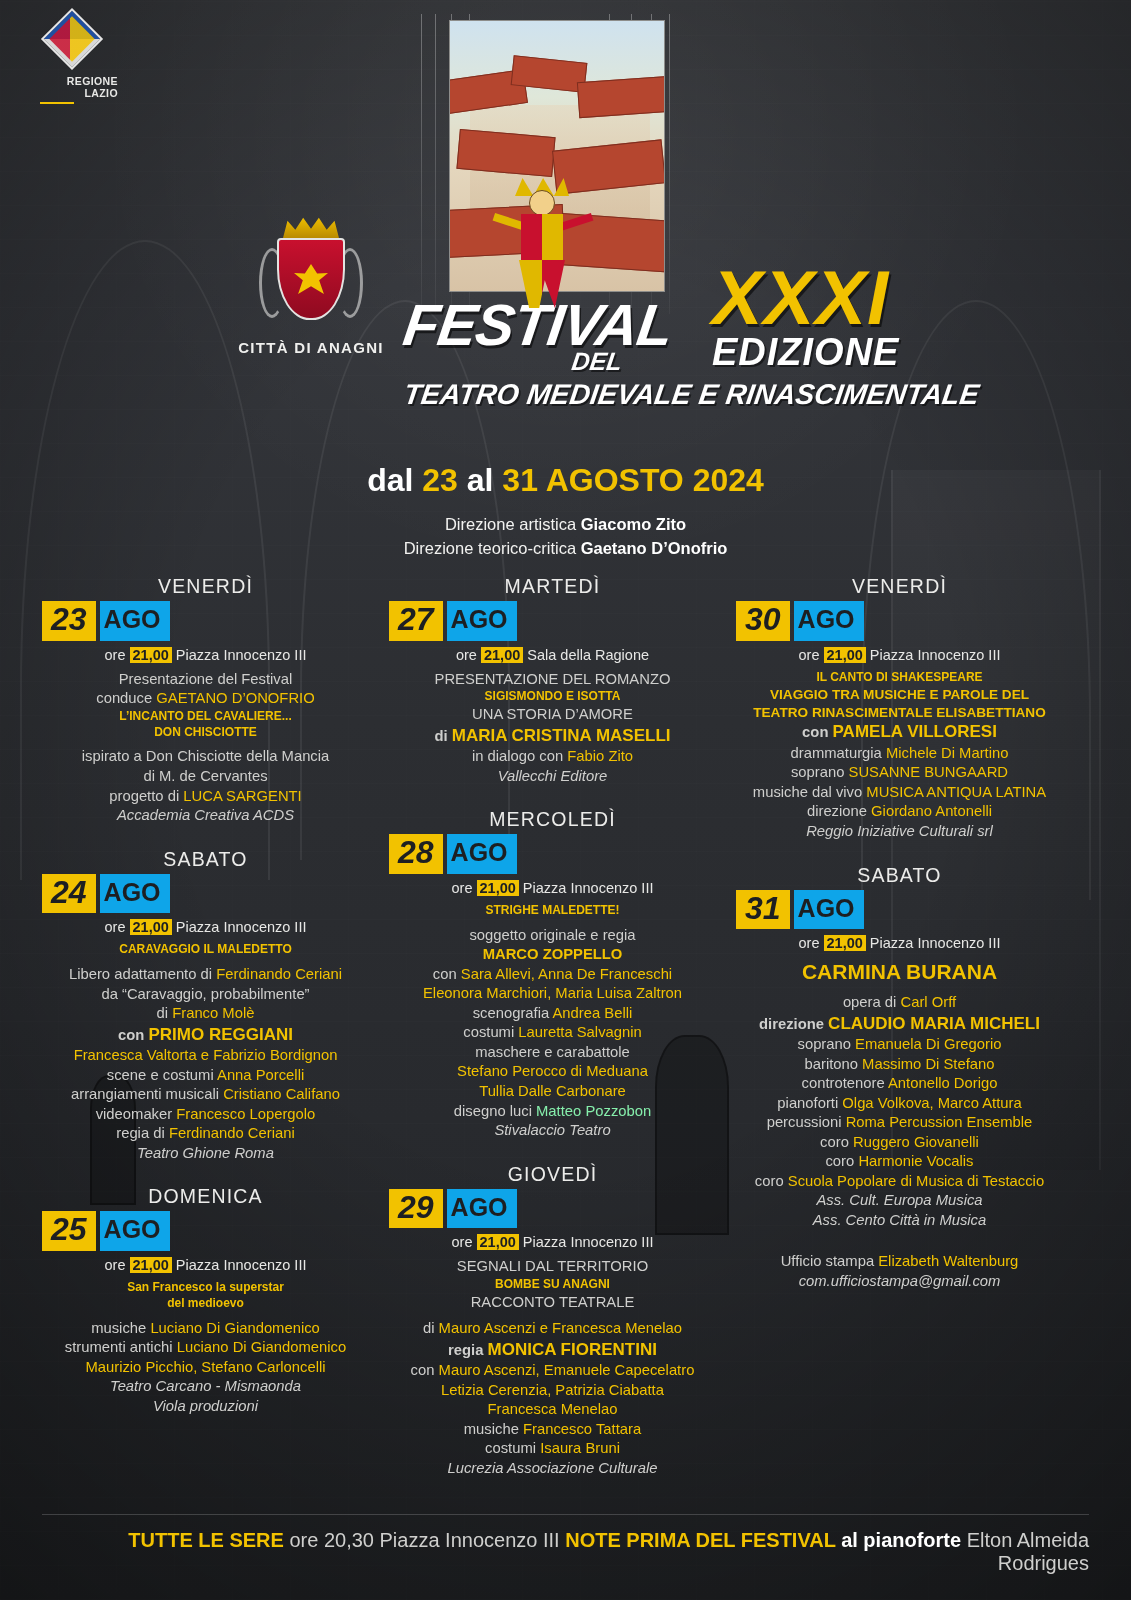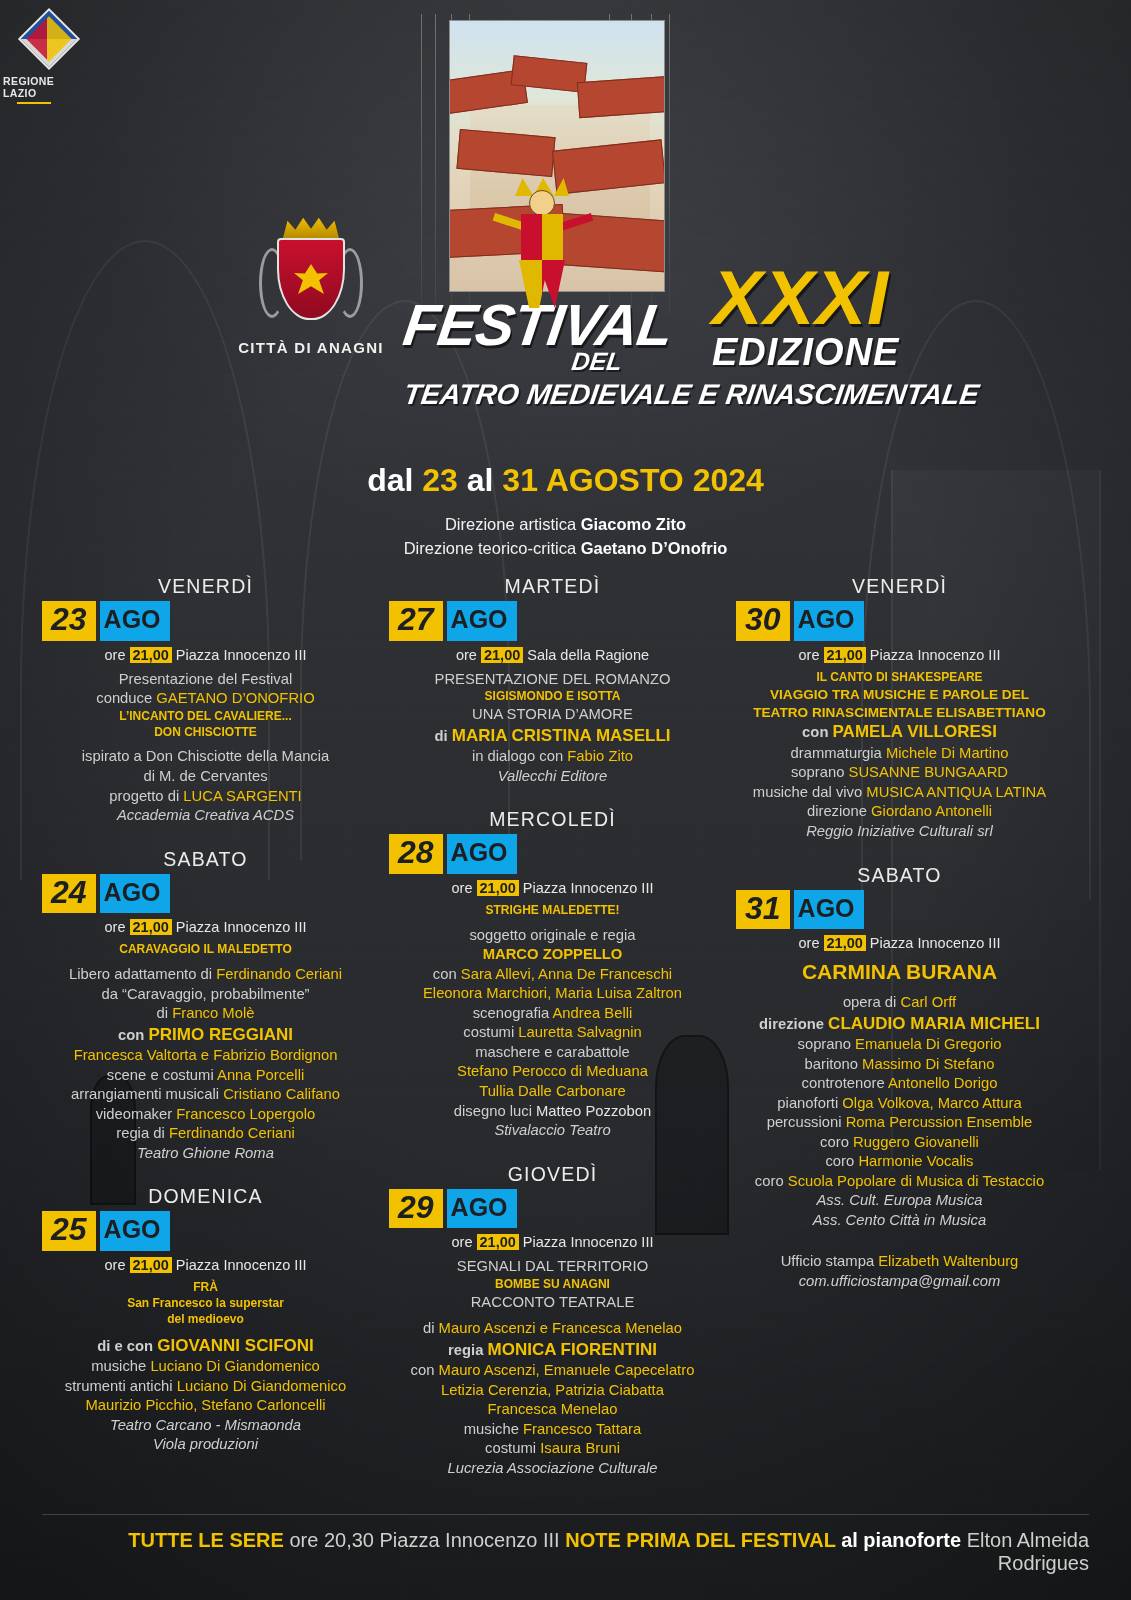--- a/index.html
+++ b/index.html
@@ -47,21 +47,21 @@
   .window.w2 { left:90px; top:1075px; width:46px; height:130px; }
   .vignette {
     position:absolute; inset:0; z-index:2; pointer-events:none;
     background: radial-gradient(ellipse 85% 70% at 50% 45%, rgba(0,0,0,0) 40%, rgba(0,0,0,.45) 100%);
   }
   .content { position:relative; z-index:3; }
 
   
   .header { position:relative; height:575px; }
 
-  .logo-lazio { position:absolute; left:3px; top:8px; width:92px; text-align:left; }
+  .logo-lazio { position:absolute; left:26px; top:8px; width:92px; text-align:right; }
   .lazio-mark { width:62px; height:62px; margin:0 auto; position:relative; }
   .lazio-mark .rot {
     position:absolute; left:9px; top:9px; width:44px; height:44px;
     transform: rotate(45deg);
     background:
       linear-gradient(135deg,#1f4fa0 0 50%, #d8d8d8 50% 100%);
     border:2px solid #e6e6e6;
   }
   .lazio-mark .rot:after{
     content:""; position:absolute; left:4px; top:4px; right:4px; bottom:4px;
@@ -373,25 +373,23 @@
           <div class="line t-gray ital">Teatro Ghione Roma</div>
         </div>
         <div class="event">
           <div class="dow">DOMENICA</div>
           <div class="daybar">
             <span class="num">25</span>
             <span class="gap"></span>
             <span class="mon">AGO</span>
           </div>
           <div class="time"><span>ore </span><span class="hl">21,00</span><span> Piazza Innocenzo III</span></div>
-          <div class="line t-yellow bold big">FRÀ</div>
           <div class="line t-yellow bold big">San Francesco la superstar</div>
           <div class="line t-yellow bold big">del medioevo</div>
           <div class="spacer"></div>
-          <div class="line t-gray bold"><span>di e con </span><span style="color: rgb(242, 194, 0); font-weight: bold; font-size: 17px;">GIOVANNI SCIFONI</span><span></span></div>
           <div class="line t-gray"><span>musiche </span><span style="color: rgb(242, 194, 0);">Luciano Di Giandomenico</span><span></span></div>
           <div class="line t-gray"><span>strumenti antichi </span><span style="color: rgb(242, 194, 0);">Luciano Di Giandomenico</span><span></span></div>
           <div class="line t-yellow">Maurizio Picchio, Stefano Carloncelli</div>
           <div class="line t-gray ital">Teatro Carcano - Mismaonda</div>
           <div class="line t-gray ital">Viola produzioni</div>
         </div>
       </div>
       <div class="col">
         <div class="event">
           <div class="dow">MARTEDÌ</div>
@@ -420,21 +418,21 @@
           <div class="spacer"></div>
           <div class="line t-gray">soggetto originale e regia</div>
           <div class="line t-yellow bold">MARCO ZOPPELLO</div>
           <div class="line t-gray"><span>con </span><span style="color: rgb(242, 194, 0);">Sara Allevi, Anna De Franceschi</span><span></span></div>
           <div class="line t-yellow">Eleonora Marchiori, Maria Luisa Zaltron</div>
           <div class="line t-gray"><span>scenografia </span><span style="color: rgb(242, 194, 0);">Andrea Belli</span><span></span></div>
           <div class="line t-gray"><span>costumi </span><span style="color: rgb(242, 194, 0);">Lauretta Salvagnin</span><span></span></div>
           <div class="line t-gray">maschere e carabattole</div>
           <div class="line t-yellow">Stefano Perocco di Meduana</div>
           <div class="line t-yellow">Tullia Dalle Carbonare</div>
-          <div class="line t-gray"><span>disegno luci </span><span style="color: #e5e5e5;">Matteo Pozzobon</span><span></span></div>
+          <div class="line t-gray"><span>disegno luci </span><span style="color: #86efac;">Matteo Pozzobon</span><span></span></div>
           <div class="line t-gray ital">Stivalaccio Teatro</div>
         </div>
         <div class="event">
           <div class="dow">GIOVEDÌ</div>
           <div class="daybar">
             <span class="num">29</span>
             <span class="gap"></span>
             <span class="mon">AGO</span>
           </div>
           <div class="time"><span>ore </span><span class="hl">21,00</span><span> Piazza Innocenzo III</span></div>

